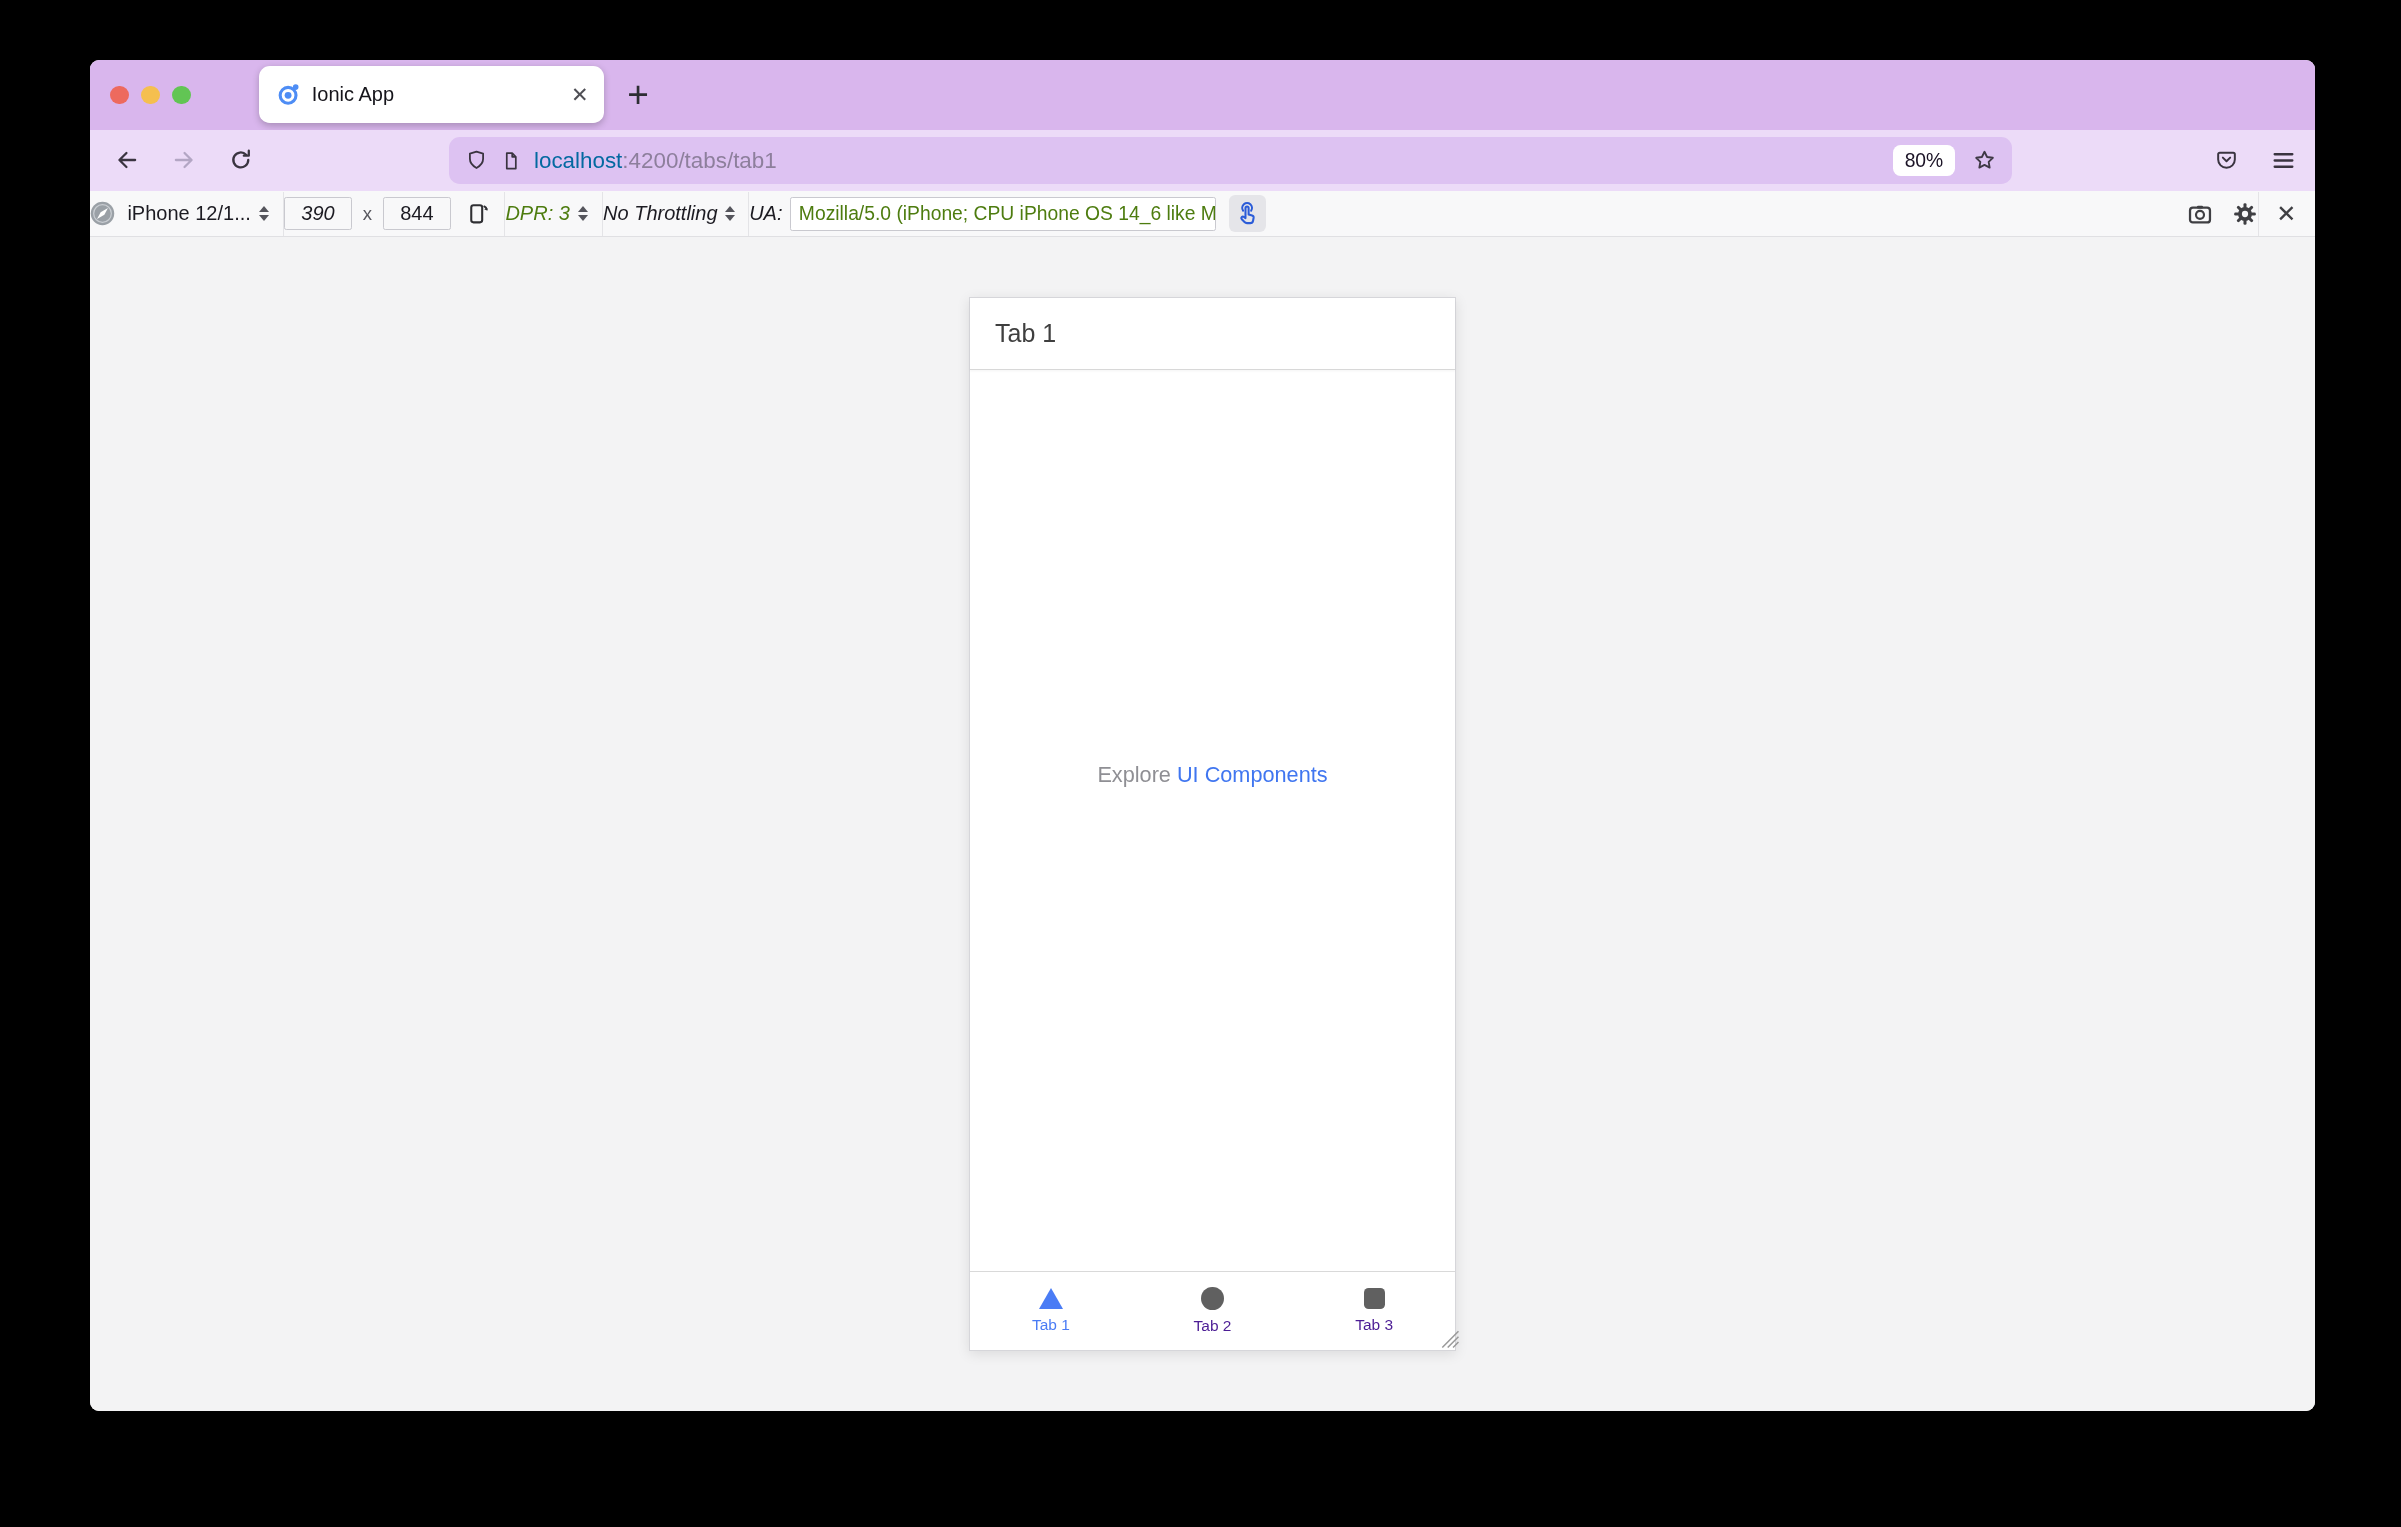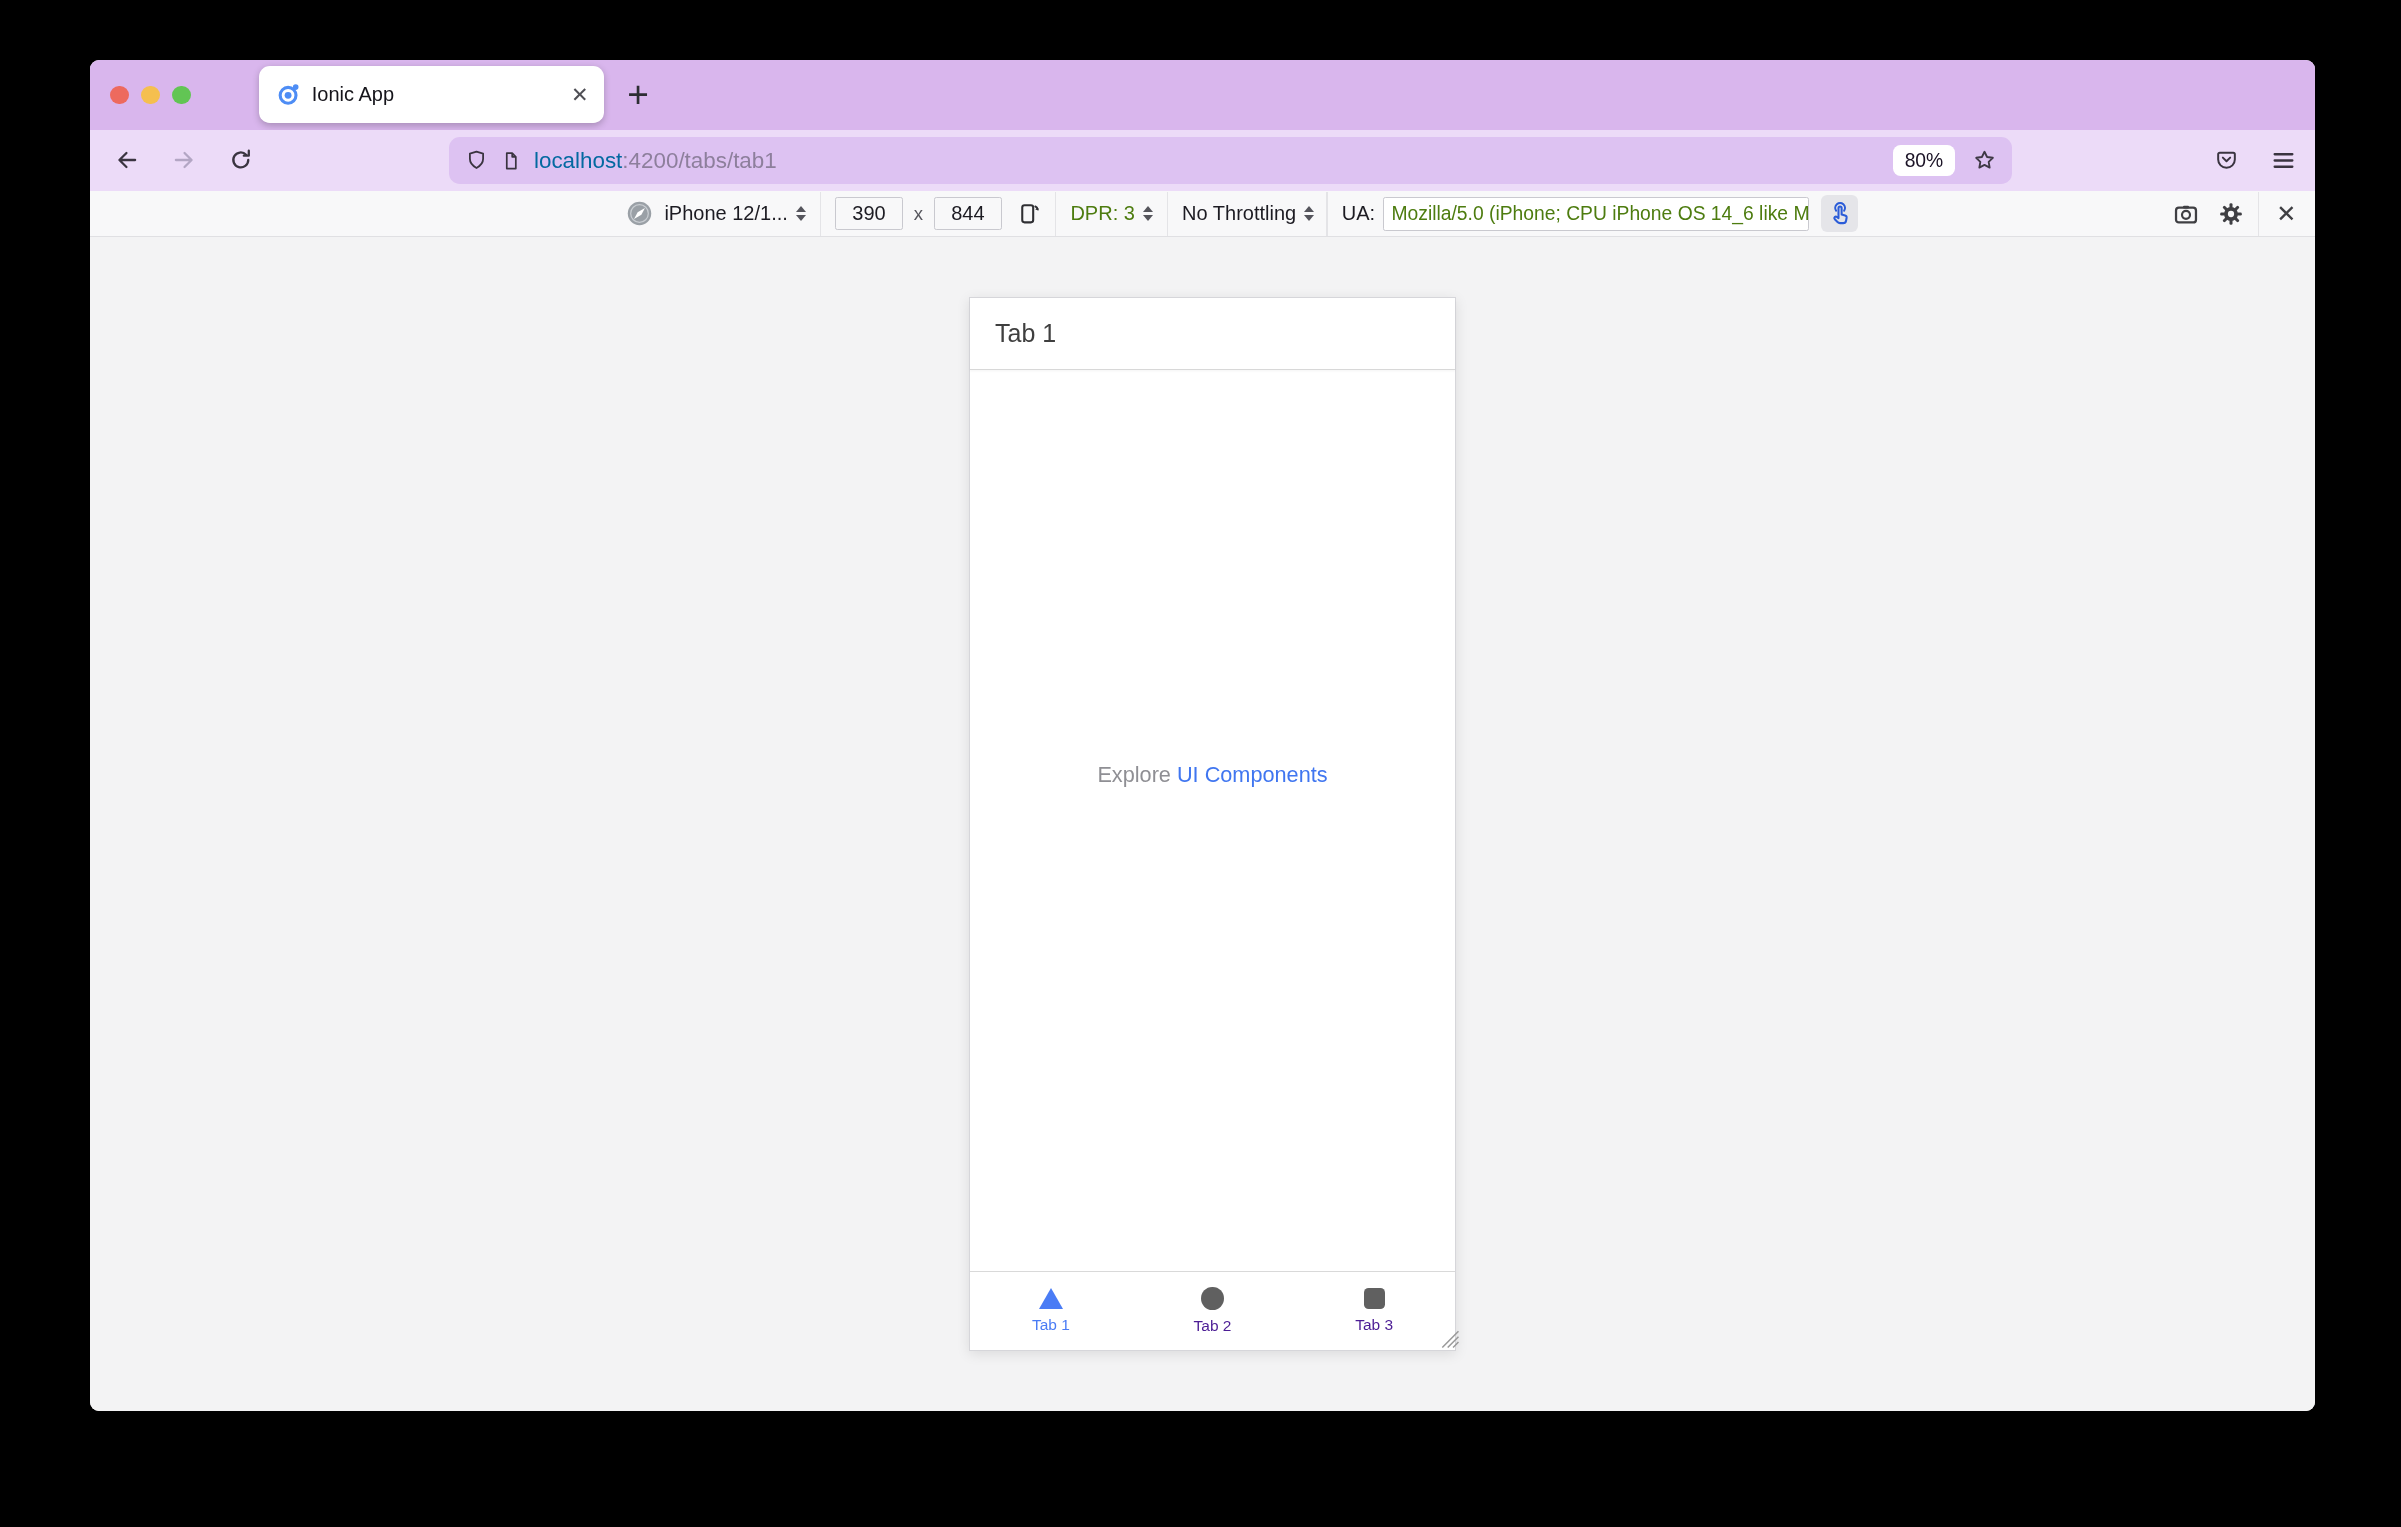--- a/index.html
+++ b/index.html
@@ -37,40 +37,40 @@
   .zoom-badge { margin-left:auto; background:#fff; border-radius:7.7px; padding:4.6px 11.6px;
                 font-size:19.3px; color:#1b1326; }
   .star-wrap { width:34px; height:34px; display:flex; align-items:center; justify-content:center; }
   .pocket-wrap { position:absolute; left:2118px; top:12.4px; width:36px; height:36px;
                  display:flex; align-items:center; justify-content:center; }
   .menu-wrap { position:absolute; left:2175px; top:12.4px; width:36px; height:36px;
                display:flex; align-items:center; justify-content:center; }
 
   
   .rdm { height:46px; background:#f8f8f9; border-bottom:1.5px solid #e0e0e3; flex:none;
-         display:flex; align-items:center; padding-left:537px; position:relative; }
+         display:flex; align-items:center; position:relative; }
   .rdm-sep { width:1.5px; height:44px; background:#e4e4e7; flex:none; }
   .rdm-label { font-size:20px; color:#1c1b22; white-space:nowrap; }
   .rdm-label.gray { color:#4d7c0f; }
   .updown { display:inline-flex; flex-direction:column; gap:3.9px; margin-left:7.7px; }
   .updown i { width:0; height:0; border-left:5.4px solid transparent; border-right:5.4px solid transparent; }
   .updown .up { border-bottom:6.2px solid #55555c; }
   .updown .down { border-top:6.2px solid #55555c; }
   .size-input { width:68px; height:32.5px; border:0.8px solid #c9c9cf; border-radius:2.3px;
                 display:flex; align-items:center; justify-content:center;
                 font-size:20px; color:#1c1b22; background:transparent; }
   .times { font-size:18.6px; color:#57575e; margin:0 10.8px; }
   .ua-input { width:426px; height:34px; border:0.8px solid #c9c9cf; border-radius:2.3px; background:#fff;
               font-size:19.3px; color:#4d7c0f; display:flex; align-items:center; padding:0 7.7px;
               overflow:hidden; white-space:nowrap; }
   .touch-toggle { width:37px; height:37px; background:#e5e5e9; border-radius:6.2px; margin-left:12.4px;
                   display:flex; align-items:center; justify-content:center; flex:none; }
   .rdm-right { margin-left:auto; display:flex; align-items:center; padding-right:18.6px; height:100%; }
   .rdm-x { font-size:24px; color:#3f3f43; margin-left:17px; line-height:1; }
-  .mr16{margin-right:12.4px;} .mr18{margin-right:14px;} .ml18{margin-left:14px;}
+  .mr16{margin-right:12.4px;} .mr18{margin-right:14px;} .ml18{font-style:italic;}
   .mr10{margin-right:7.7px;} .mr24{margin-right:18.6px;}
 
   
   .canvas { flex:1; position:relative; background:#f3f3f4; }
   .viewport { position:absolute; left:879px; top:60px; width:487px; height:1054px; background:#fff;
               border:0.8px solid #d6d6da; box-shadow:0 3.1px 12.4px rgba(0,0,0,.10); }
   .dev-header { height:72px; background:#fff; border-bottom:1.5px solid #d8d8d8;
                 display:flex; align-items:center; padding-left:25px;
                 font-size:25px; color:#3f3f3f; box-shadow:0 1.5px 2.3px rgba(0,0,0,.04); position:relative; z-index:2; }
   .dev-content { position:absolute; top:73px; bottom:79px; left:0; right:0; background:#fff; }

